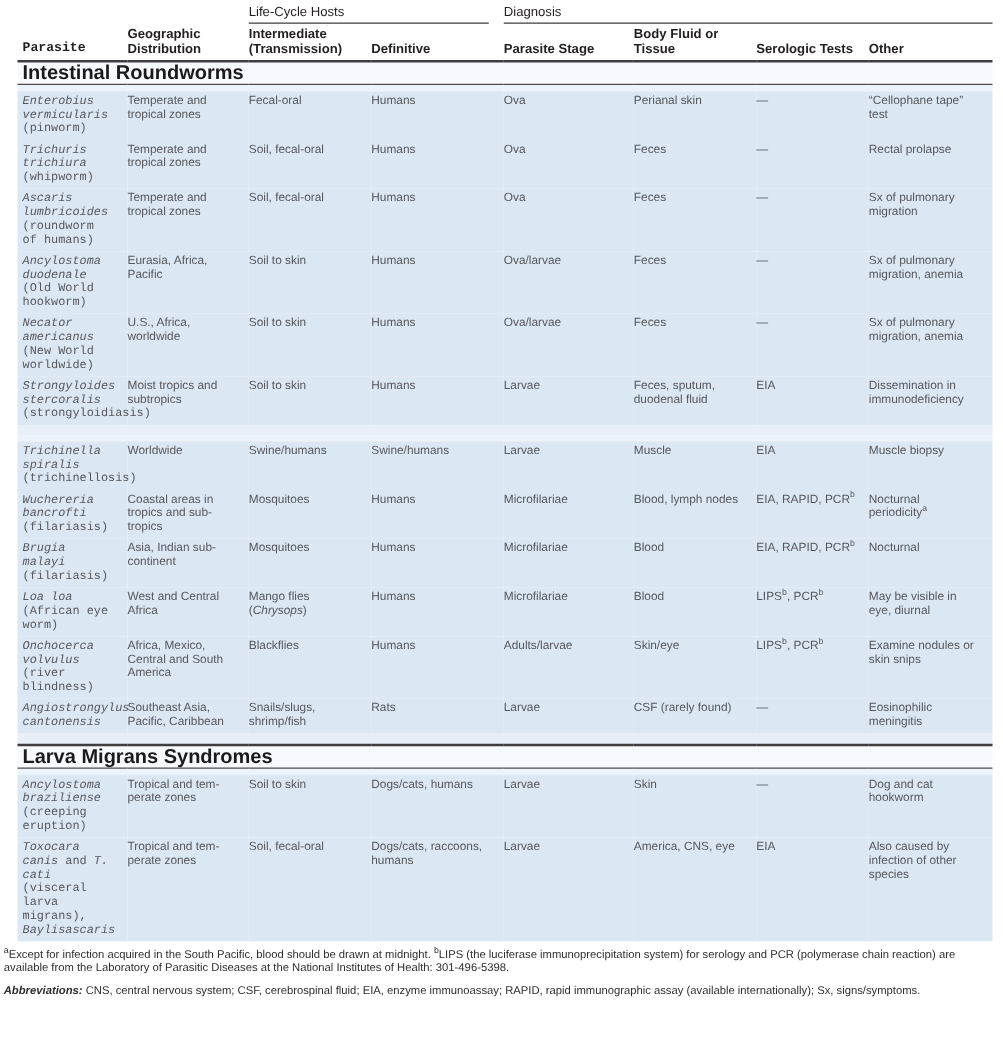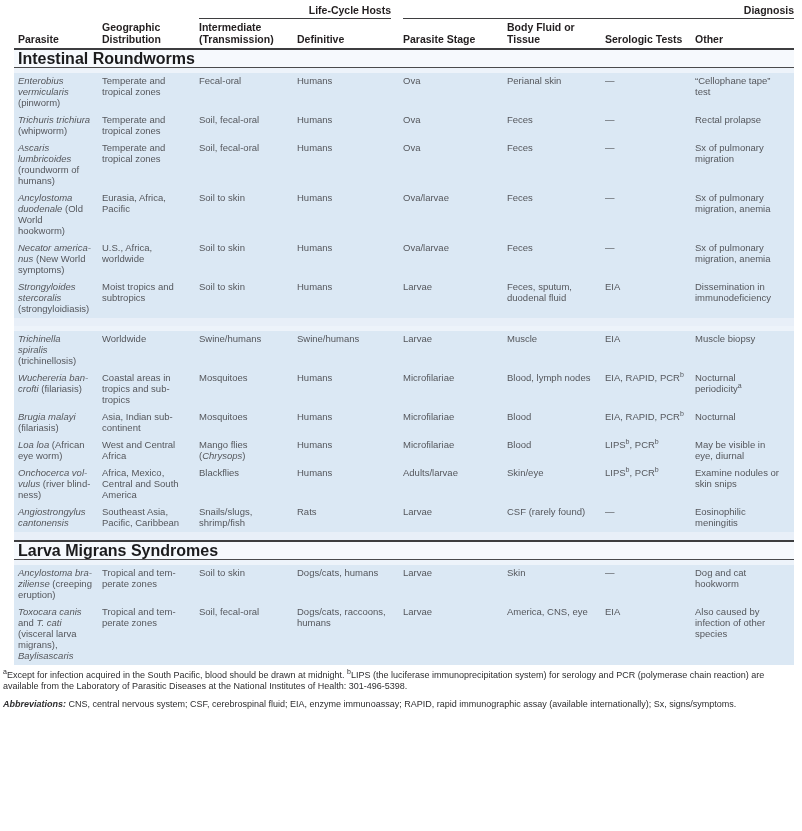--- a/index.html
+++ b/index.html
@@ -10,26 +10,26 @@
   }
   .page { padding:4px 8px 0 14px; }
   table { border-collapse:collapse; table-layout:fixed; width:780px; }
   thead th {
     text-align:left; vertical-align:bottom;
     font-size:10.5px; line-height:12px; color:#231f20;
     padding:0 10px 3px 0; font-weight:bold;
   }
   tr.group-row th { padding:0 0 2px 0; }
   .grp {
-    text-align:right; font-weight:bold; font-size:10.5px; color:#231f20;
+    text-align:left; font-weight:normal; font-size:10.5px; color:#231f20;
     border-bottom:1px solid #3e3e40; padding-bottom:2px;
   }
   .grp.gap-right { margin-right:12px; }
   tr.colhead-row th { border-bottom:2px solid #3e3e40; }
-  th.first, td.first { padding-left:4px; }
+  th.first, td.first { padding-left:4px;font-family:Liberation Mono, monospace; }
   tbody td {
     font-size:9.5px; line-height:11px; color:#55575c;
     vertical-align:top; padding:2px 10px 4px 0;
     background:#dbe8f4;
   }
   tr.section-row td {
     background:#f6f9fd; color:#1b1b1d; font-weight:bold;
     font-size:16px; line-height:13px; padding:2px 0 2px 4px;
     border-top:2px solid #3e3e40; border-bottom:1px solid #4b4b4d;
   }
@@ -119,21 +119,21 @@
           <td class="first"><i>Ancylostoma duo­denale</i><span> (Old World hookworm)</span></td>
           <td>Eurasia, Africa, Pacific</td>
           <td>Soil to skin</td>
           <td>Humans</td>
           <td>Ova/larvae</td>
           <td>Feces</td>
           <td>—</td>
           <td>Sx of pulmonary migration, anemia</td>
         </tr>
         <tr>
-          <td class="first"><i>Necator america­nus</i><span> (New World symptoms)</span></td>
+          <td class="first"><i>Necator america­nus</i><span> (New World worldwide)</span></td>
           <td>U.S., Africa, worldwide</td>
           <td>Soil to skin</td>
           <td>Humans</td>
           <td>Ova/larvae</td>
           <td>Feces</td>
           <td>—</td>
           <td>Sx of pulmonary migration, anemia</td>
         </tr>
         <tr>
           <td class="first"><i>Strongyloides stercoralis</i><span> (strongyloidiasis)</span></td>

